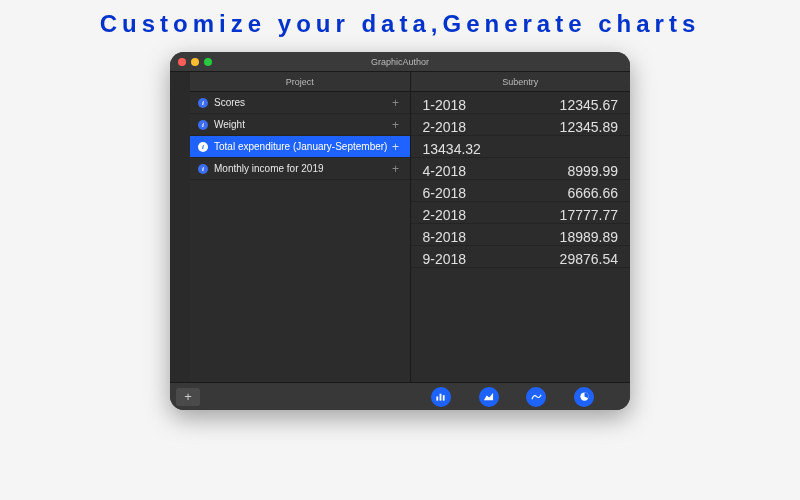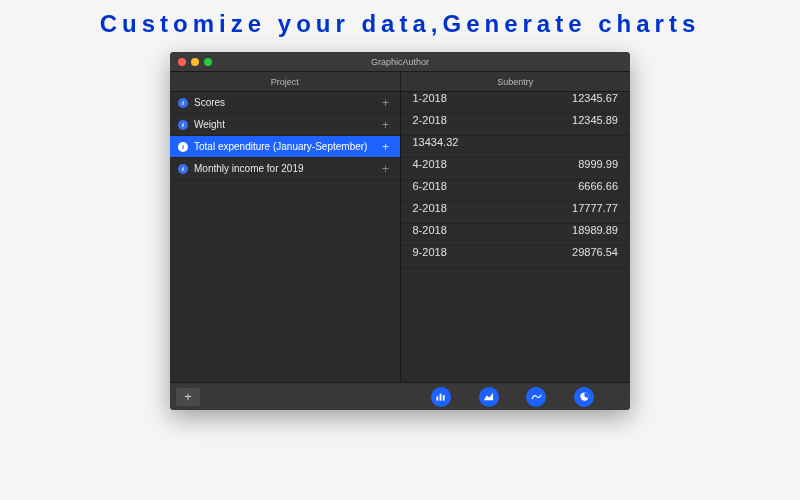--- a/index.html
+++ b/index.html
@@ -16,21 +16,21 @@
       font-size: 24px;
       font-weight: 700;
       color: #0033cc;
       letter-spacing: 5px;
       padding: 10px 0 14px 0;
     }
     .window {
       width: 460px;
       margin: 0 auto;
       background: #2a2a2a;
-      border-radius: 4px;
+      border-radius: 14px;
       box-shadow: 0 8px 24px rgba(0,0,0,0.35);
       overflow: hidden;
       font-size: 10px;
       color: #ddd;
     }
     .titlebar {
       height: 20px;
       background: #3a3a3a;
       display: flex;
       align-items: center;
@@ -50,20 +50,21 @@
       position: absolute;
       left: 0; right: 0;
       text-align: center;
       font-size: 9px;
       color: #bbb;
       pointer-events: none;
     }
     .columns {
       display: flex;
       height: 310px;
+      padding-left: 20px;
     }
     .col {
       flex: 1;
       display: flex;
       flex-direction: column;
       border-right: 1px solid #1a1a1a;
     }
     .col:last-child { border-right: none; }
     .col-header {
       height: 20px;
@@ -118,24 +119,24 @@
       width: 12px;
       text-align: center;
       font-size: 12px;
       color: #888;
       line-height: 1;
     }
     .project-row.selected .add-sub { color: #cfe0ff; }
     .sub-row {
       height: 22px;
       display: flex;
-      align-items: flex-start;
+      align-items: flex-end;
       padding: 0 12px;
       border-bottom: 1px solid #242424;
-      font-size: 11px;
+      font-size: 14px;
     }
     .sub-label { flex: 1; color: #e0e0e0; }
     .sub-value { color: #e0e0e0; text-align: right; }
     .footer {
       height: 28px;
       background: #383838;
       border-top: 1px solid #1a1a1a;
       display: flex;
       align-items: center;
     }

